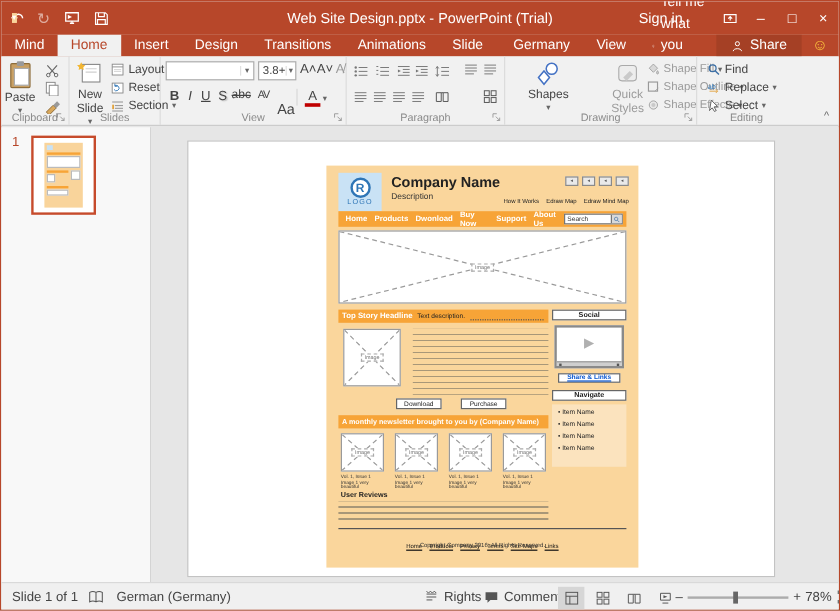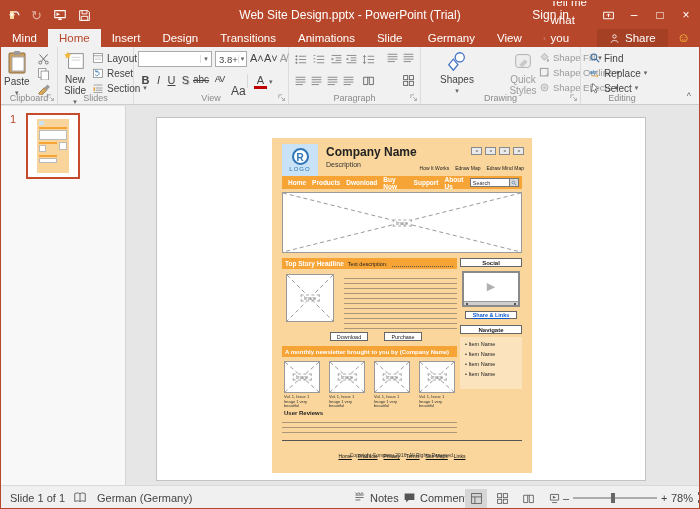--- a/index.html
+++ b/index.html
@@ -737,21 +737,21 @@
         <svg class="ic" width="14" height="14">
           <use href="#s-book"></use>
         </svg>
       </div>
     <div class="sb-item" style="left:96px">German (Germany)</div>
 
     <div class="sb-item" style="left:352px">
         <svg class="ic" width="13" height="13">
           <use href="#s-notesico"></use>
         </svg>
-        <span>Notes</span>
+        <span>Rights</span>
       </div>
     <div class="sb-item" style="left:402px">
         <svg class="ic" width="13" height="13">
           <use href="#s-comment"></use>
         </svg>
         <span>Comments</span>
       </div>
 
     <div class="sb-item" style="left:464px">
       <span class="viewbtn sel">

